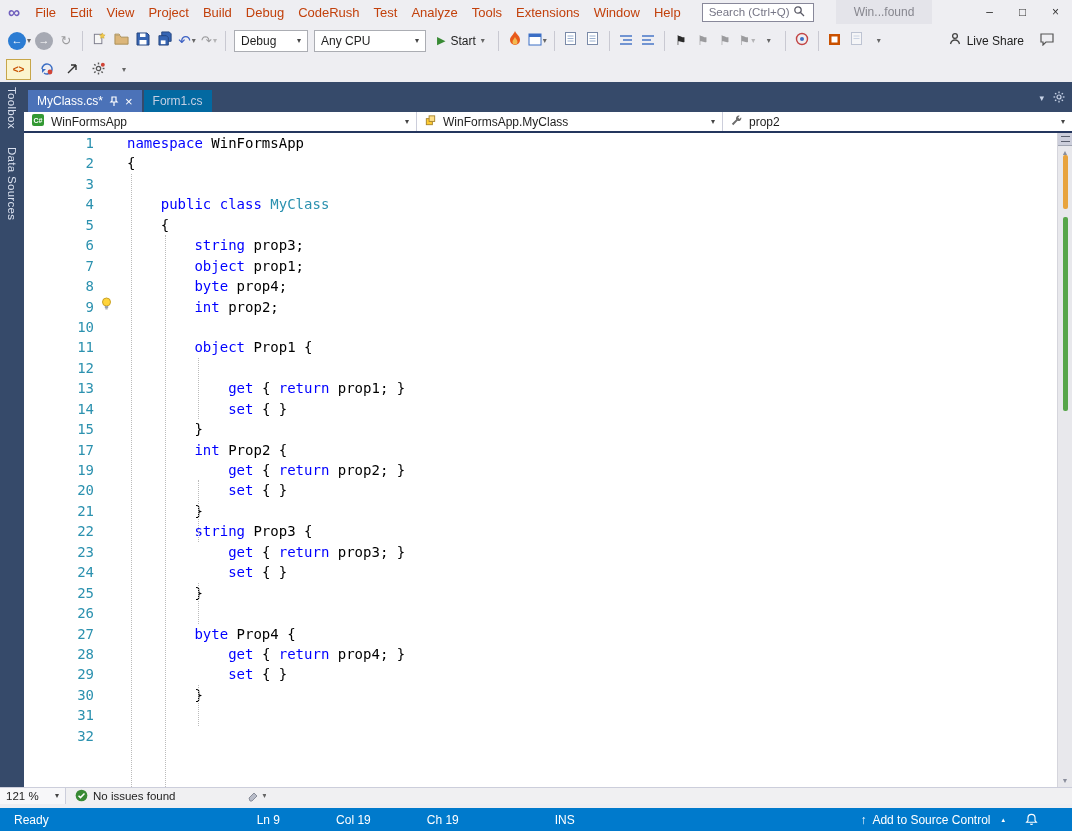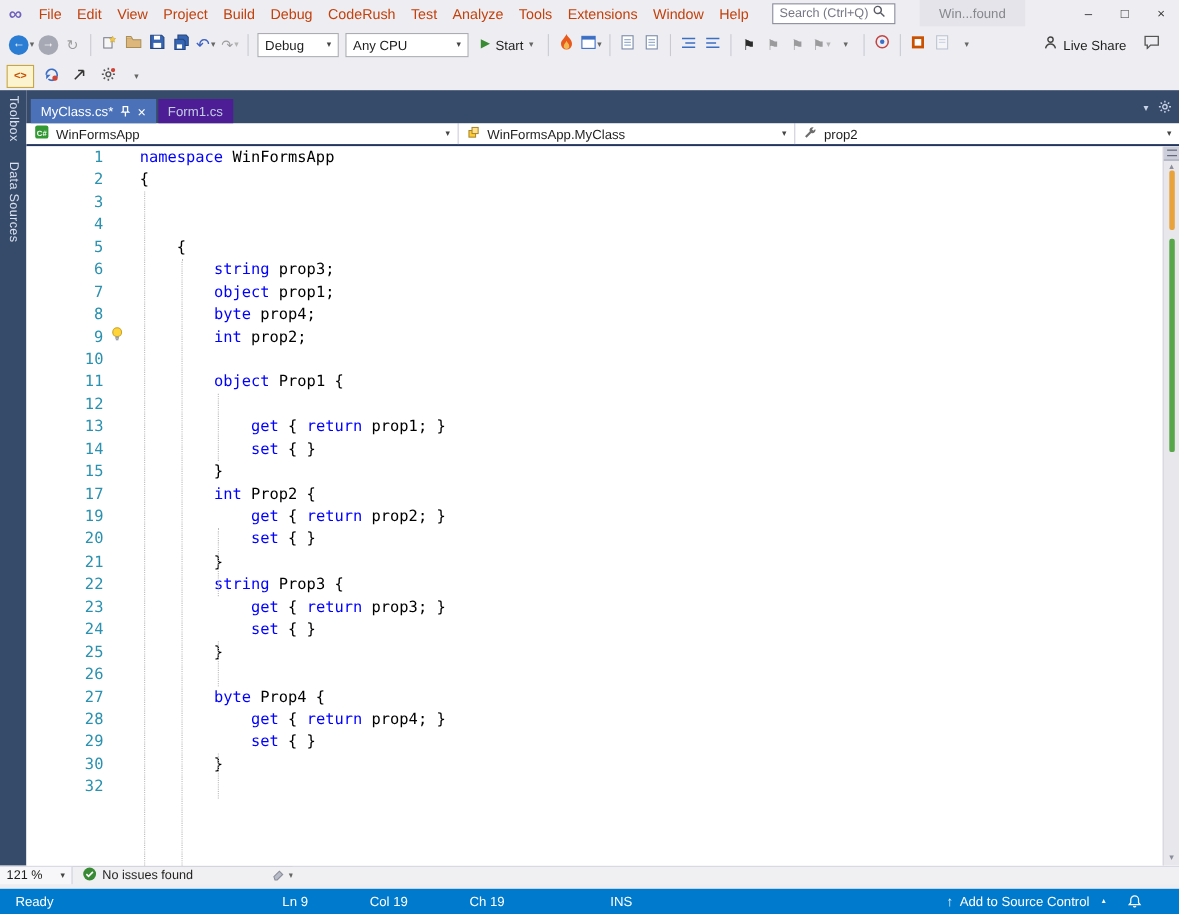--- a/index.html
+++ b/index.html
@@ -41,21 +41,21 @@
 .liveshare{display:flex;align-items:center;gap:5px;font-size:12px;color:#1E1E1E;padding:0 6px;}
 .cr-box{width:25px;height:21px;border:1px solid #C7A64A;background:#FBF4CE;display:flex;align-items:center;justify-content:center;font-size:10px;font-weight:bold;color:#C75000;}
 
 
 .main{flex:0 0 705px;display:flex;min-height:0;}
 .sidebar{width:24px;background:#364A6A;display:flex;flex-direction:column;align-items:center;padding-top:5px;gap:18px;flex:0 0 auto;}
 .side-tab{writing-mode:vertical-rl;font-size:11.5px;color:#D9E0EE;letter-spacing:.3px;cursor:default;}
 .editor-col{flex:1;display:flex;flex-direction:column;min-width:0;}
 .tabbar{height:30px;background:#364A6A;display:flex;align-items:flex-end;position:relative;flex:0 0 auto;}
 .doc-tabs{display:flex;align-items:flex-end;margin-left:4px;height:100%;}
-.doc-tab{height:22px;display:flex;align-items:center;padding:0 9px;font-size:12px;margin-right:2px;background:#4c1d95;color:#C3CEE3;gap:6px;cursor:default;}
+.doc-tab{height:22px;display:flex;align-items:center;padding:0 9px;font-size:12px;margin-right:2px;background:#0369a1;color:#C3CEE3;gap:6px;cursor:default;}
 .doc-tab.active{background:#4B72B8;color:#fff;}
 .tab-ico{display:inline-flex;align-items:center;}
 .tab-close{font-size:13px;color:#fff;line-height:1;}
 .tab-right{position:absolute;right:7px;top:9px;display:flex;gap:9px;align-items:center;color:#C9D4E8;font-size:9px;}
 .navbar{height:21px;display:flex;background:#fff;border-bottom:2px solid #24365E;flex:0 0 auto;}
 .nav-combo{display:flex;align-items:center;gap:6px;padding:0 7px;font-size:12px;color:#1E1E1E;border-right:1px solid #CCCEDB;}
 .nc1{width:37.5%;}.nc2{width:29.2%;}.nc3{flex:1;border-right:none;}
 
 
 .editor{position:relative;flex:1;background:#fff;overflow:hidden;}
@@ -398,21 +398,21 @@
               </svg></span>
           <span>prop2</span>
           <span class="combo-caret">▾</span>
         </div>
       </div>
       <div class="editor">
         <div class="code-rows">
             <div class="crow"><span class="ln">1</span><span class="ccode"><span class="tok-kw">namespace</span><span class="tok-pl"> WinFormsApp</span></span></div>
             <div class="crow"><span class="ln">2</span><span class="ccode"><span class="tok-pl">{</span></span></div>
             <div class="crow"><span class="ln">3</span><span class="ccode"></span></div>
-            <div class="crow"><span class="ln">4</span></div>
+            <div class="crow"><span class="ln">4</span><span class="ccode"><span class="tok-pl">    </span><span class="tok-kw">public</span><span class="tok-pl"> </span><span class="tok-kw">class</span><span class="tok-pl"> </span><span class="tok-ty">MyClass</span></span></div>
             <div class="crow"><span class="ln">5</span><span class="ccode"><span class="tok-pl">    {</span></span></div>
             <div class="crow"><span class="ln">6</span><span class="ccode"><span class="tok-pl">        </span><span class="tok-kw">string</span><span class="tok-pl"> prop3;</span></span></div>
             <div class="crow"><span class="ln">7</span><span class="ccode"><span class="tok-pl">        </span><span class="tok-kw">object</span><span class="tok-pl"> prop1;</span></span></div>
             <div class="crow"><span class="ln">8</span><span class="ccode"><span class="tok-pl">        </span><span class="tok-kw">byte</span><span class="tok-pl"> prop4;</span></span></div>
             <div class="crow"><span class="ln">9</span><span class="ccode"><span class="tok-pl">        </span><span class="tok-kw">int</span><span class="tok-pl"> prop2;</span></span></div>
             <div class="crow"><span class="ln">10</span><span class="ccode"></span></div>
             <div class="crow"><span class="ln">11</span><span class="ccode"><span class="tok-pl">        </span><span class="tok-kw">object</span><span class="tok-pl"> Prop1 {</span></span></div>
             <div class="crow"><span class="ln">12</span><span class="ccode"></span></div>
             <div class="crow"><span class="ln">13</span><span class="ccode"><span class="tok-pl">            </span><span class="tok-kw">get</span><span class="tok-pl"> { </span><span class="tok-kw">return</span><span class="tok-pl"> prop1; }</span></span></div>
             <div class="crow"><span class="ln">14</span><span class="ccode"><span class="tok-pl">            </span><span class="tok-kw">set</span><span class="tok-pl"> { }</span></span></div>
@@ -423,20 +423,21 @@
             <div class="crow"><span class="ln">21</span><span class="ccode"><span class="tok-pl">        }</span></span></div>
             <div class="crow"><span class="ln">22</span><span class="ccode"><span class="tok-pl">        </span><span class="tok-kw">string</span><span class="tok-pl"> Prop3 {</span></span></div>
             <div class="crow"><span class="ln">23</span><span class="ccode"><span class="tok-pl">            </span><span class="tok-kw">get</span><span class="tok-pl"> { </span><span class="tok-kw">return</span><span class="tok-pl"> prop3; }</span></span></div>
             <div class="crow"><span class="ln">24</span><span class="ccode"><span class="tok-pl">            </span><span class="tok-kw">set</span><span class="tok-pl"> { }</span></span></div>
             <div class="crow"><span class="ln">25</span><span class="ccode"><span class="tok-pl">        }</span></span></div>
             <div class="crow"><span class="ln">26</span><span class="ccode"></span></div>
             <div class="crow"><span class="ln">27</span><span class="ccode"><span class="tok-pl">        </span><span class="tok-kw">byte</span><span class="tok-pl"> Prop4 {</span></span></div>
             <div class="crow"><span class="ln">28</span><span class="ccode"><span class="tok-pl">            </span><span class="tok-kw">get</span><span class="tok-pl"> { </span><span class="tok-kw">return</span><span class="tok-pl"> prop4; }</span></span></div>
             <div class="crow"><span class="ln">29</span><span class="ccode"><span class="tok-pl">            </span><span class="tok-kw">set</span><span class="tok-pl"> { }</span></span></div>
             <div class="crow"><span class="ln">30</span><span class="ccode"><span class="tok-pl">        }</span></span></div>
+            <div class="crow"><span class="ln">31</span><span class="ccode"></span></div>
             <div class="crow"><span class="ln">32</span><span class="ccode"></span></div>
             <div class="iguide" style="left: 107px; top: 40.88px; height: 613.2px;"></div>
             <div class="iguide" style="left: 140.72px; top: 102.2px; height: 551.88px;"></div>
             <div class="iguide" style="left: 174.44px; top: 224.84px; height: 61.32px;"></div>
             <div class="iguide" style="left: 174.44px; top: 347.48px; height: 61.32px;"></div>
             <div class="iguide" style="left: 174.44px; top: 449.68px; height: 40.88px;"></div>
             <div class="iguide" style="left: 174.44px; top: 551.88px; height: 40.88px;"></div>
           </div>
         <div class="bulb"><svg width="13" height="14" viewBox="0 0 13 14">
               <circle cx="6.5" cy="5" r="4" fill="#FFD43B" stroke="#C9A227"></circle>

